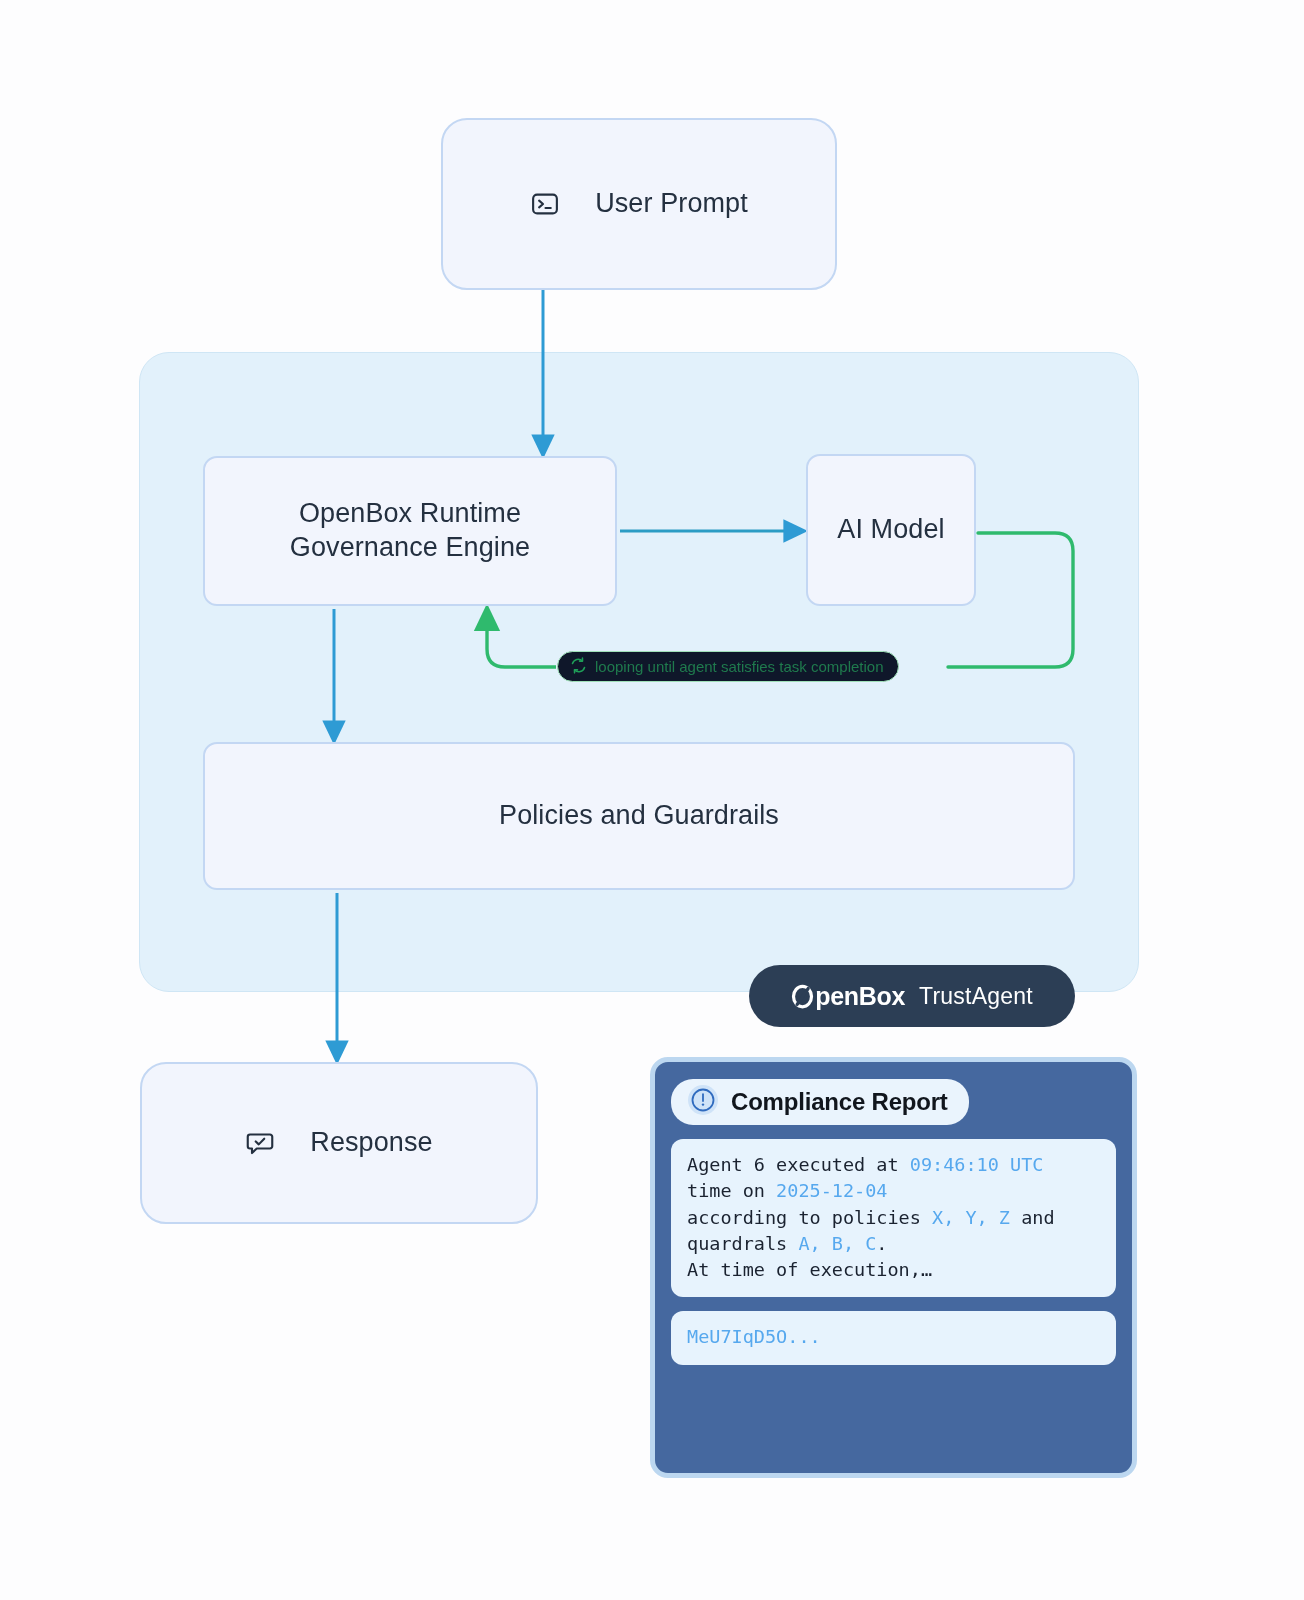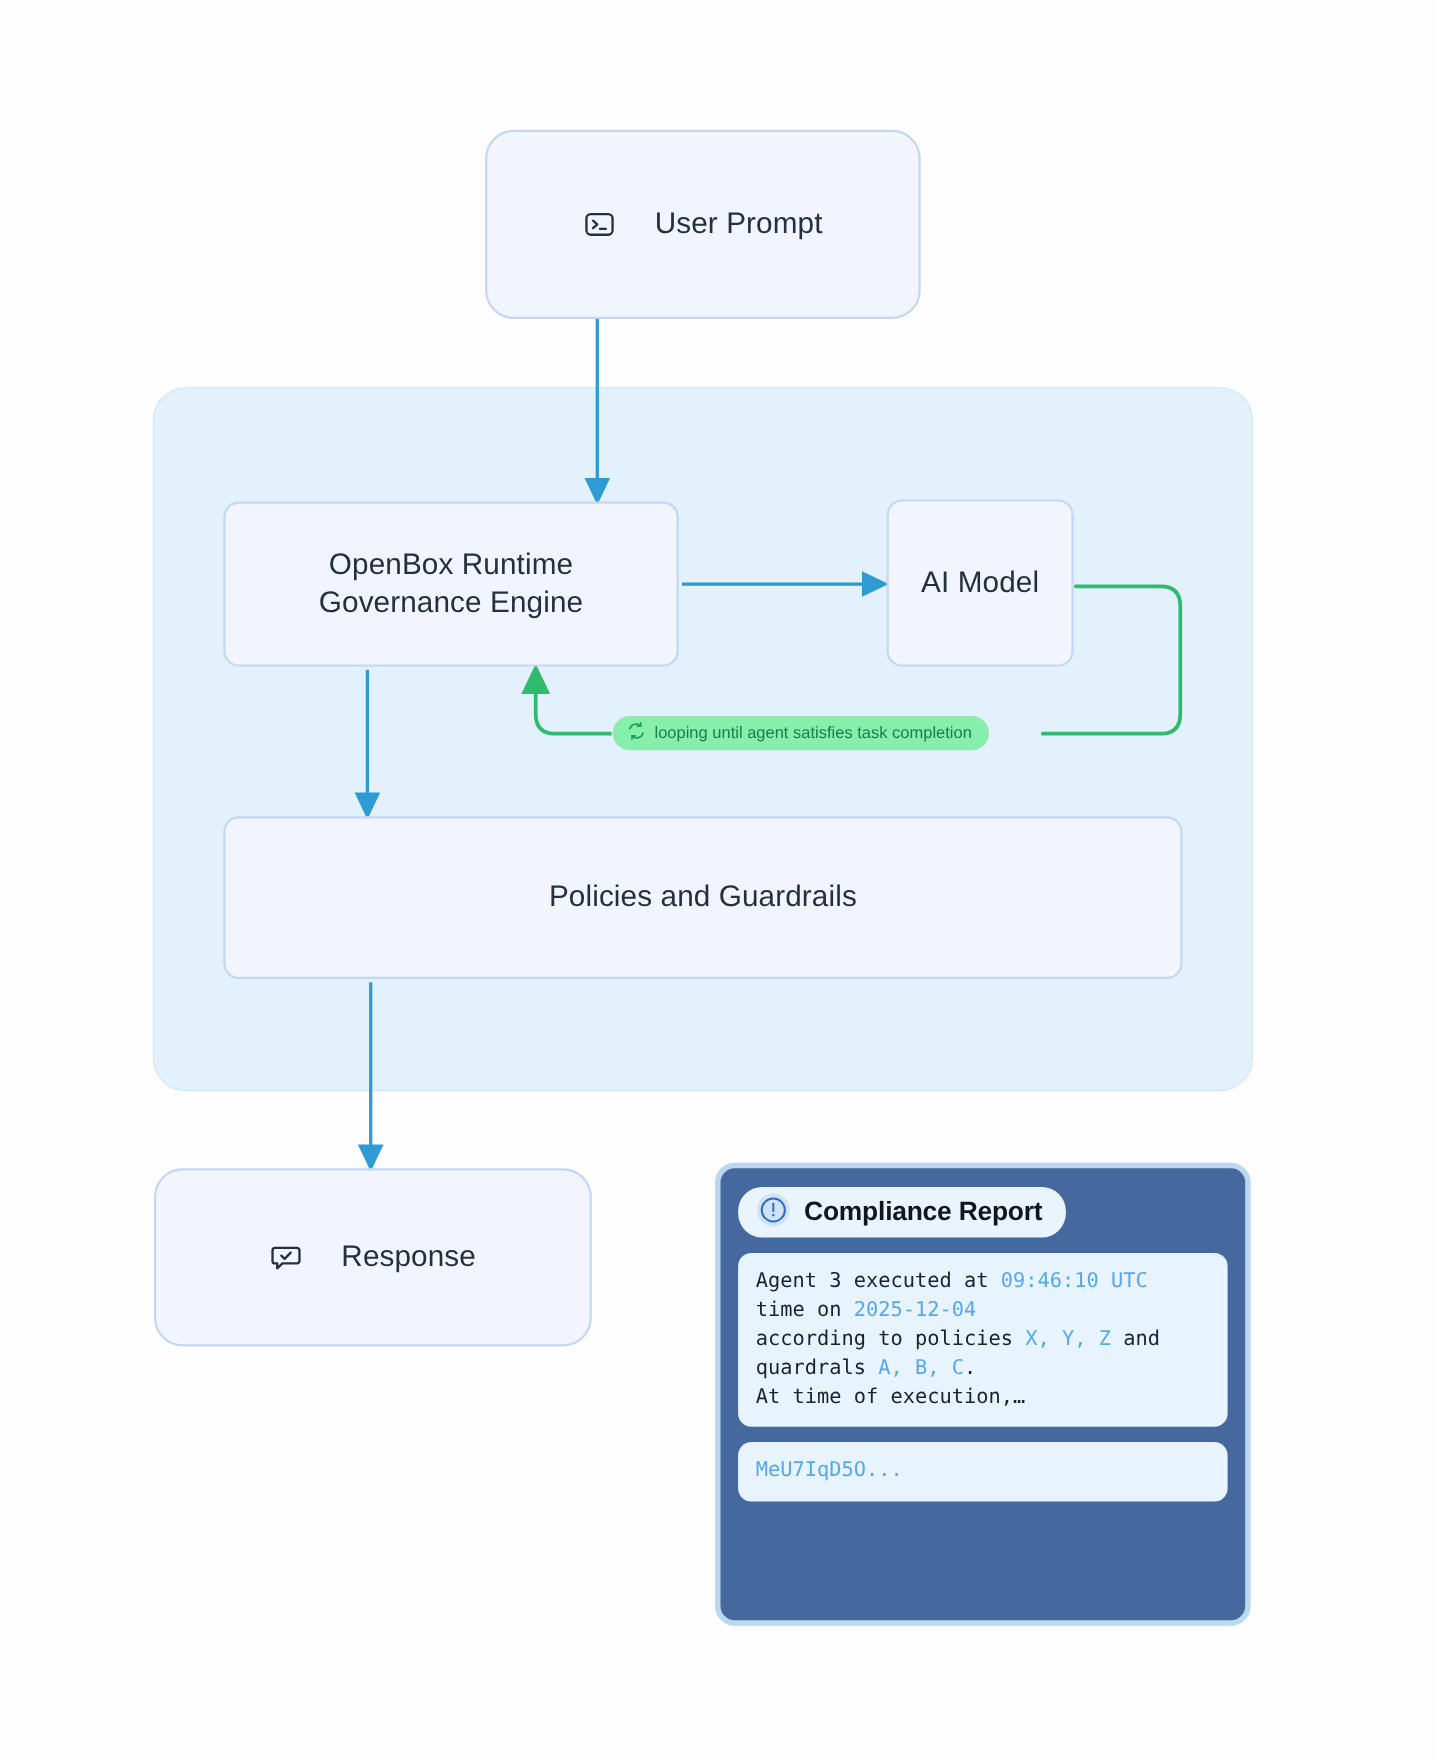--- a/index.html
+++ b/index.html
@@ -50,21 +50,21 @@
     border: 1px solid #cfe6f5;
     border-radius: 30px;
   }
 
   
   #loop-pill {
     position: absolute;
     left: 557px; top: 651px;
     height: 31px;
     padding: 0 14px 0 12px;
-    background: #86efac;
+    background: #0f172a;
     border: 1.6px solid #9fe0b8;
     border-radius: 16px;
     display: flex; align-items: center; gap: 8px;
     color: #1f7a4d;
     font-size: 15px;
     white-space: nowrap;
   }
 
   
   #trust-badge {
@@ -186,33 +186,43 @@
       <svg width="17" height="17" viewBox="0 0 24 24" fill="none" stroke="#1f9e58" stroke-width="2.2" stroke-linecap="round" stroke-linejoin="round">
         <path d="M3.5 9.2 A8.5 8.5 0 0 1 17.6 5.6"></path>
         <path d="M20.5 14.8 A8.5 8.5 0 0 1 6.4 18.4"></path>
         <path d="M17.6 1.6 V5.8 H13.4"></path>
         <path d="M6.4 22.4 V18.2 H10.6"></path>
       </svg>
     </span>
     <span>looping until agent satisfies task completion</span>
   </div>
 
+  <div id="trust-badge">
+    <span class="brand">
+      <svg width="23" height="25" viewBox="0 0 23 25" style="margin-right:1px">
+        <ellipse cx="11.5" cy="12.6" rx="9" ry="10.2" fill="none" stroke="#ffffff" stroke-width="3.2"></ellipse>
+        <path d="M6.2 20.4 L17.1 4.6" stroke="#2c3e55" stroke-width="3.4" stroke-linecap="round"></path>
+      </svg>
+      <span>penBox</span>
+    </span>
+    <span class="product">TrustAgent</span>
+  </div>
 
   <div id="compliance-report">
     <div id="report-title-pill">
       <span class="ico">
         <svg width="32" height="32" viewBox="0 0 32 32">
           <circle cx="16" cy="16" r="15" fill="#cfe3f8"></circle>
           <circle cx="16" cy="16" r="10.5" fill="none" stroke="#2f6bbf" stroke-width="1.8"></circle>
           <path d="M16 10.2 V17" stroke="#2f6bbf" stroke-width="1.8" stroke-linecap="round"></path>
           <circle cx="16" cy="20.6" r="1.2" fill="#2f6bbf"></circle>
         </svg>
       </span>
       <span class="title">Compliance Report</span>
     </div>
-    <div class="report-card"><span>Agent 3 executed at </span><span class="hl">09:46:10 UTC</span><span>
+    <div class="report-card"><span>Agent 6 executed at </span><span class="hl">09:46:10 UTC</span><span>
 time on </span><span class="hl">2025-12-04</span><span>
 according to policies </span><span class="hl">X, Y, Z</span><span> and
 quardrals </span><span class="hl">A, B, C</span><span>.
 At time of execution,…</span></div>
     <div class="report-card"><span class="hl">MeU7IqD5O...</span></div>
   </div>
 </div>
 
 </body></html>

